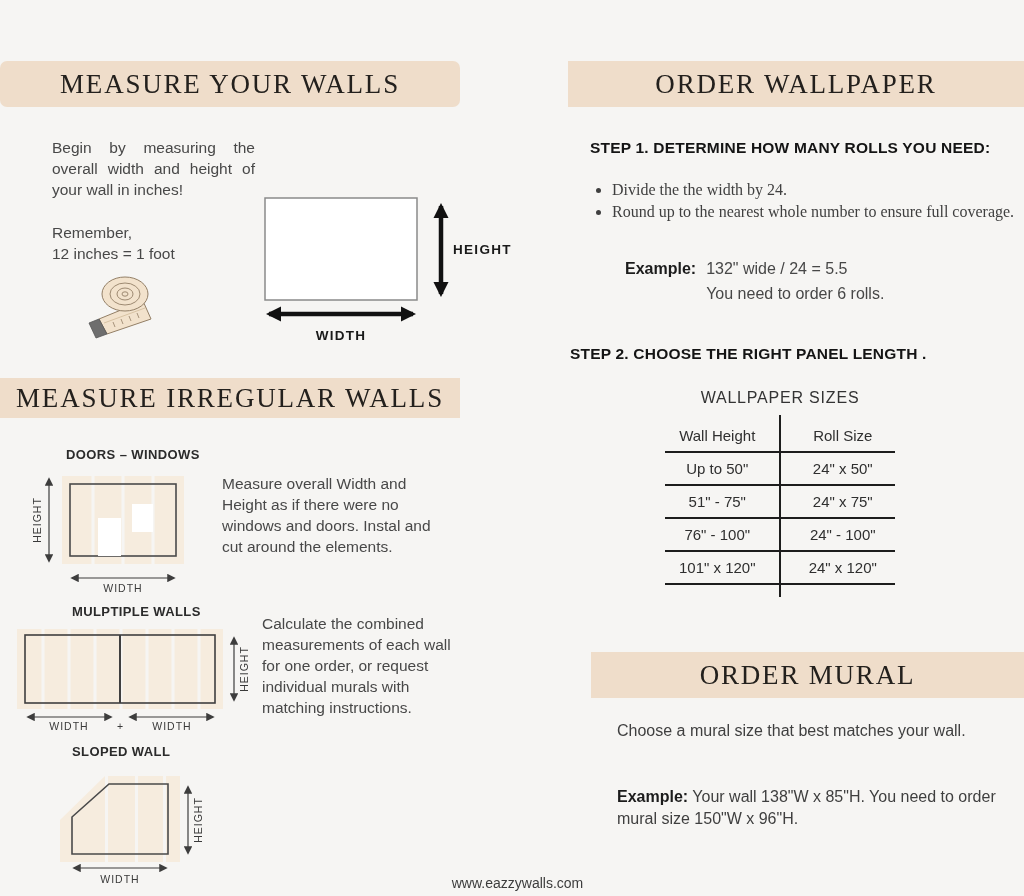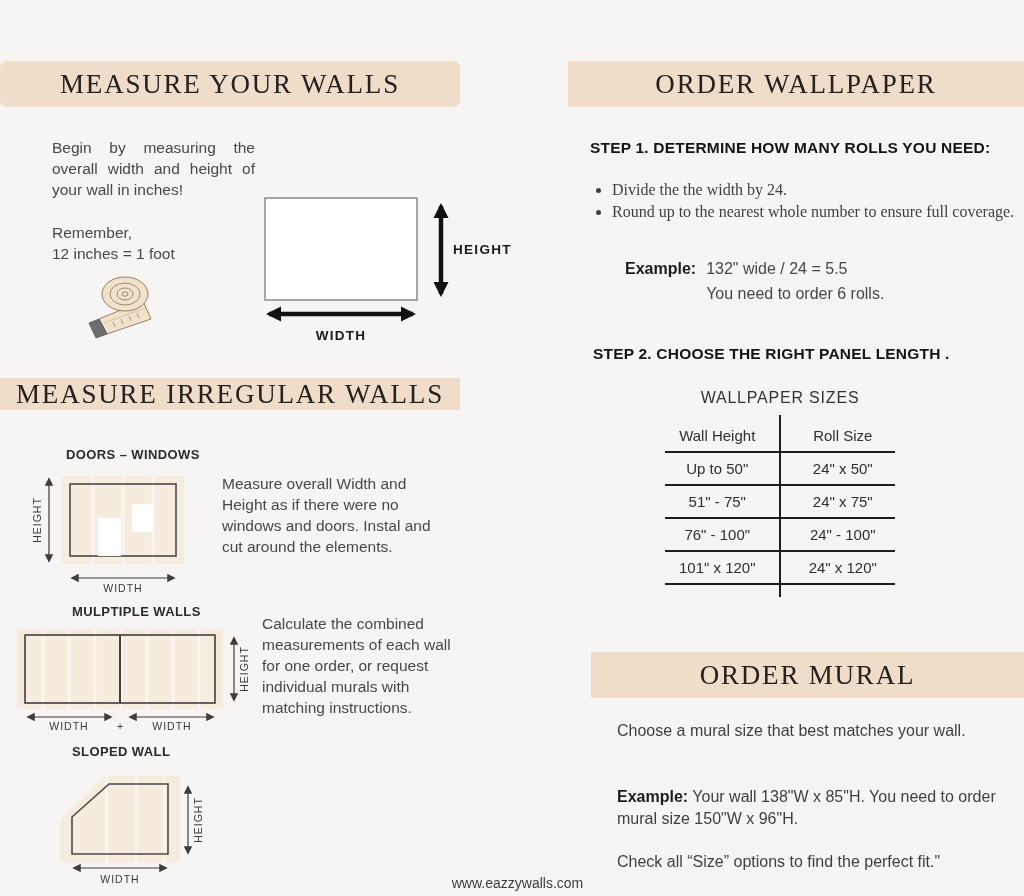--- a/index.html
+++ b/index.html
@@ -117,21 +117,21 @@
   </svg>
 
   <svg class="abs" style="left:255px; top:190px;" width="260" height="160" viewBox="0 0 260 160">
     <rect x="10" y="8" width="152" height="102" fill="#ffffff" stroke="#8a8a8a" stroke-width="1.5"></rect>
     <line x1="186" y1="16" x2="186" y2="104" stroke="#111" stroke-width="4.5" marker-start="url(#arrB)" marker-end="url(#arrB)"></line>
     <text x="198" y="64" class="dim-label-lg">HEIGHT</text>
     <line x1="14" y1="124" x2="158" y2="124" stroke="#111" stroke-width="4.5" marker-start="url(#arrB)" marker-end="url(#arrB)"></line>
     <text x="86" y="150" text-anchor="middle" class="dim-label-lg">WIDTH</text>
   </svg>
 
-  <div class="band" style="left:0; top:378px; width:460px; height:32px;">
+  <div class="band" style="left:0; top:378px; width:460px; height:40px;">
     <span class="band-title">MEASURE IRREGULAR WALLS</span>
   </div>
 
   <div class="sub-heading" style="left:66px; top:447px;">DOORS – WINDOWS</div>
 
   <svg class="abs" style="left:35px; top:468px;" width="185" height="125" viewBox="0 0 185 125">
     <rect x="27" y="8" width="122" height="88" fill="#f6ecde"></rect>
     <rect x="56.5" y="8" width="3" height="88" fill="#f6f5f3"></rect>
     <rect x="86.5" y="8" width="3" height="88" fill="#f6f5f3"></rect>
     <rect x="116.5" y="8" width="3" height="88" fill="#f6f5f3"></rect>
@@ -199,21 +199,21 @@
   </div>
 
   <div class="abs example-row" style="left:625px; top:258px;">
     <span class="bold">Example:</span>
     <span class="ex-lines">
       <span>132" wide / 24 = 5.5</span>
       <span>You need to order 6 rolls.</span>
     </span>
   </div>
 
-  <div class="step-heading" style="left:593px; top:345px;">STEP 2. CHOOSE THE RIGHT PANEL LENGTH .</div>
+  <div class="step-heading" style="left:570px; top:345px;">STEP 2. CHOOSE THE RIGHT PANEL LENGTH .</div>
 
   <div class="table-title" style="left:663px; top:389px; width:234px;">WALLPAPER SIZES</div>
 
   <div class="wp-table" style="left:665px; top:420px; width:230px;">
     <div class="wp-row wp-head">
       <div class="wp-cell">Wall Height</div>
       <div class="wp-cell">Roll Size</div>
     </div>
     <div class="wp-row">
       <div class="wp-cell">Up to 50"</div>
@@ -238,17 +238,16 @@
     <span class="band-title">ORDER MURAL</span>
   </div>
 
   <div class="abs r-text" style="left:617px; top:720px; width:398px;">Choose a mural size that best matches your wall.</div>
 
   <div class="abs r-text" style="left:617px; top:786px; width:398px;">
     <span class="bold">Example:</span>
     <span>Your wall 138"W x 85"H. You need to order mural size 150"W x 96"H.</span>
   </div>
 
-  <div class="abs r-text" style="left:617px; top:851px; width:398px;">Check all “Size” options to find the perfect fit."</div>
 
   <div class="footer" style="left:380px; top:875px; width:275px;">www.eazzywalls.com</div>
 
 </div>
 
 </body></html>

